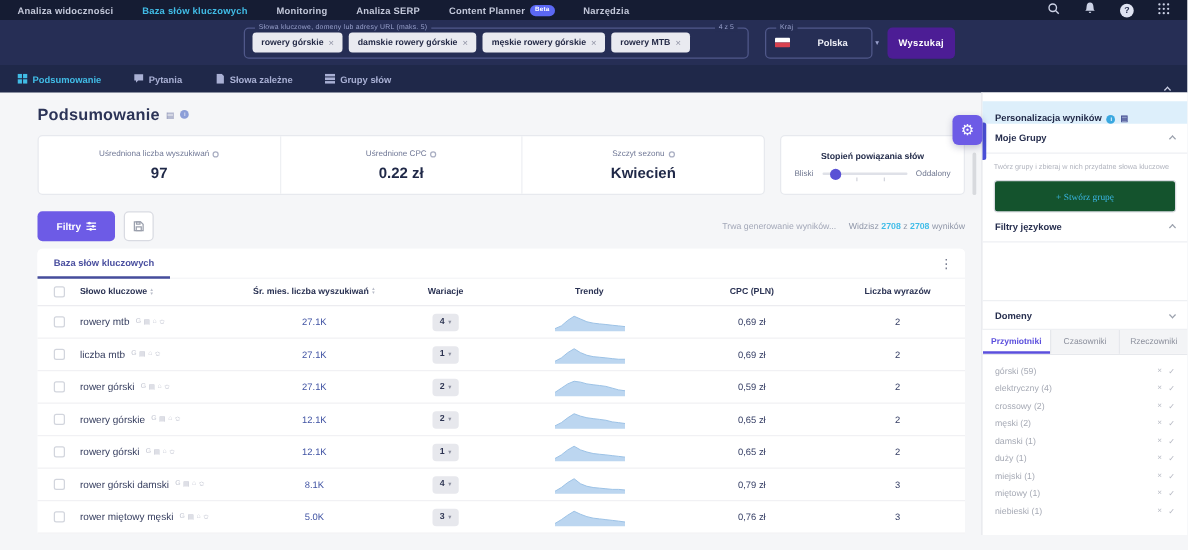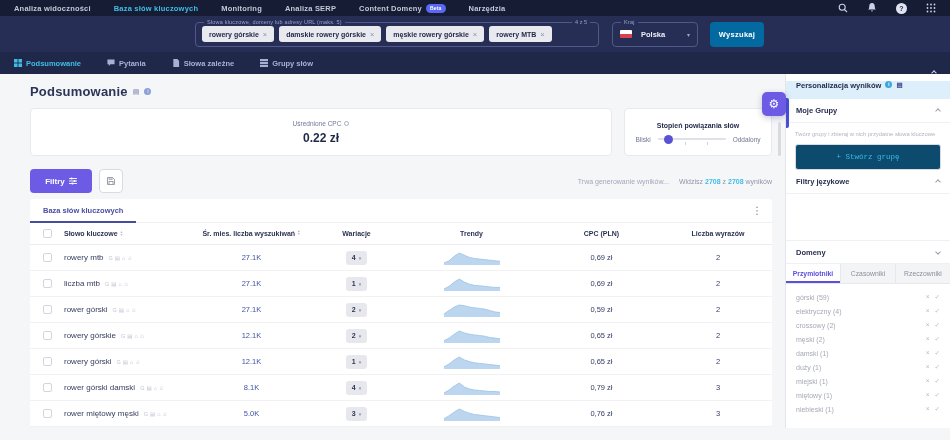--- a/index.html
+++ b/index.html
@@ -13,26 +13,26 @@
   .beta{background:#5b68f5;color:#fff;font-size:5px;padding:1.5px 4px;border-radius:5px;font-weight:bold}
   .nav-icons{display:flex;gap:19px;align-items:center}
   .help-ic{width:11px;height:11px;border-radius:50%;background:#dfe3f2;color:#232a4a;font-size:7px;font-weight:bold;display:flex;align-items:center;justify-content:center}
   
   .searchbar{height:36px;background:#262e55;display:flex;align-items:center;padding:0 14px}
   .kw-field{margin-left:181px;position:relative;border:1px solid #50588a;border-radius:4px;height:25px;display:flex;align-items:center;gap:5px;padding:0 6px;width:404px}
   .f-leg{position:absolute;top:-4px;left:8px;background:#262e55;color:#99a1cc;font-size:5.5px;padding:0 3px;letter-spacing:.2px;white-space:nowrap}
   .f-cnt{position:absolute;top:-4px;right:8px;background:#262e55;color:#99a1cc;font-size:5.5px;padding:0 3px}
   .tag{background:#e9eaf0;border-radius:3px;height:16px;display:inline-flex;align-items:center;padding:0 7px;gap:4px;font-size:7px;font-weight:bold;color:#252b47;white-space:nowrap;cursor:pointer}
   .tx{color:#8d90a2;font-size:7.5px;font-weight:normal}
-  .country{position:relative;border:1px solid #50588a;border-radius:4px;height:25px;width:86px;display:flex;align-items:center;gap:9px;padding:0 7px;margin-left:13px;cursor:pointer}
+  .country{position:relative;border:1px solid #50588a;border-radius:4px;height:25px;width:86px;display:flex;align-items:center;gap:22px;padding:0 7px;margin-left:13px;cursor:pointer}
   .flag{width:12px;height:8px;border-radius:1px;overflow:hidden;display:flex;flex-direction:column;flex:none}
   .flag i{flex:1;background:#fff}.flag em{flex:1;background:#d8414f}
   .country-val{font-size:7.5px;color:#eef0f8;font-weight:bold}
   .sel-crt{margin-left:auto;color:#9aa2cf;font-size:6px}
-  .search-btn{margin-left:12px;width:54px;height:25px;background:#0369a1;border:none;border-radius:4px;color:#fff;font-weight:bold;font-size:7.5px;font-family:inherit;letter-spacing:.3px;cursor:pointer}
+  .search-btn{margin-left:12px;width:54px;height:25px;background:#4c1d95;border:none;border-radius:4px;color:#fff;font-weight:bold;font-size:7.5px;font-family:inherit;letter-spacing:.3px;cursor:pointer}
   
   .tabbar{height:22px;background:#1f2849;display:flex;align-items:center;padding:0 14px;gap:26px;position:relative}
   .tab{display:flex;gap:4px;align-items:center;font-size:7.5px;font-weight:bold;color:#a9b0d4;cursor:pointer}
   .tab.active{color:#41bce6}
   .tab svg{width:8px;height:8px;flex:none}
   .chev{width:4px;height:4px;border-right:1.1px solid currentColor;border-bottom:1.1px solid currentColor;display:inline-block}
   .chev.down{transform:rotate(45deg)}.chev.up{transform:rotate(-135deg)}
   .collapse{position:absolute;right:14px;top:9px;color:#cfd3e8;cursor:pointer}
   
   .main{position:relative;height:354px;display:flex}
@@ -86,27 +86,27 @@
   .c-vol{font-size:7.5px;color:#4053a3}
   .badge{background:#e7e8ed;border-radius:3px;height:14px;display:inline-flex;align-items:center;gap:3px;padding:0 6px;cursor:pointer}
   .badge b{font-size:7px;color:#2d3452}
   .crt{font-size:5px;color:#8d90a0}
   .cpc,.wrd{font-size:7.5px;color:#333c63}
   .spark svg{display:block}
   .scroll-thumb{position:absolute;right:169px;top:48px;width:3px;height:34px;background:#d8dade;border-radius:2px;cursor:pointer}
   
   .sidebar{width:165px;flex:none;background:#fff;border-left:1px solid #e3e5ea;position:relative}
   .sb-accent{position:absolute;left:0;top:24px;width:3px;height:30px;background:#4a4fd6;border-radius:0 2px 2px 0}
-  .sb-head{margin-top:7px;height:18px;background:#ddeffb;display:flex;align-items:flex-start;gap:4px;padding:0 10px;font-size:7.5px;font-weight:bold;color:#1f2847}
+  .sb-head{margin-top:7px;height:18px;background:#ddeffb;display:flex;align-items:flex-end;gap:4px;padding:0 10px;font-size:7.5px;font-weight:bold;color:#1f2847}
   .sb-info{width:7px;height:7px;border-radius:50%;background:#3aa8e0;color:#fff;font-size:4.5px;display:flex;align-items:center;justify-content:center;font-weight:bold;flex:none}
   .sb-lay{font-size:6.5px;color:#3f478f}
   .sb-sect{height:24px;display:flex;align-items:center;justify-content:space-between;padding:0 10px;font-size:7.5px;font-weight:bold;color:#262e4e;border-bottom:1px solid #eef0f3;cursor:pointer}
   .sb-sect .chev{color:#9aa0ac}
   .sb-hint{padding:8px 9px 0;font-size:5.8px;color:#b1b4be;white-space:nowrap;overflow:hidden}
-  .create-btn{margin:7px 9px 0;height:26px;border:1px solid #d9dbe1;border-radius:3px;background:#0c4a6e;color:#3bb7e5;font-size:7.5px;display:flex;align-items:center;justify-content:center;font-family:Liberation Mono, monospace;width:calc(100% - 18px);cursor:pointer}
+  .create-btn{margin:7px 9px 0;height:26px;border:1px solid #d9dbe1;border-radius:3px;background:#14532d;color:#3bb7e5;font-size:7.5px;display:flex;align-items:center;justify-content:center;font-family:Liberation Serif, serif;width:calc(100% - 18px);cursor:pointer}
   .sect-domeny{margin-top:46px;border-top:1px solid #eef0f3}
   .ftabs{display:flex;height:20px;border-bottom:1px solid #e6e8ec}
   .ftab{flex:1;display:flex;align-items:center;justify-content:center;font-size:6.8px;color:#8b8f9c;background:#f3f4f6;border-left:1px solid #e6e8ec;cursor:pointer}
   .ftab:first-child{border-left:none}
   .ftab.active{background:#fff;color:#5b4fdd;font-weight:bold;box-shadow:inset 0 -2px 0 #5b4fdd}
   .adj-list{margin-top:6px}
   .adj{height:14px;display:flex;align-items:center;justify-content:space-between;padding:0 10px;cursor:pointer}
   .adj-l{font-size:7px;color:#a6aab5}
   .adj-ics{display:flex;gap:5px}
   .adj-ics i{font-size:6.5px;color:#b6b9c3;cursor:pointer}
@@ -124,21 +124,21 @@
       <a class="nav-item active">
           <span>Baza słów kluczowych</span>
         </a>
       <a class="nav-item">
           <span>Monitoring</span>
         </a>
       <a class="nav-item">
           <span>Analiza SERP</span>
         </a>
       <a class="nav-item">
-          <span>Content Domeny</span>
+          <span>Content Planner</span>
           <span class="beta">Beta</span>
         </a>
       <a class="nav-item">
           <span>Narzędzia</span>
         </a>
     </nav>
     <div class="nav-icons">
       <span><svg width="10" height="10" viewBox="0 0 10 10" fill="none" stroke="#ccd2e6" stroke-width="1.1">
             <circle cx="4.2" cy="4.2" r="3"></circle>
             <line x1="6.6" y1="6.6" x2="9" y2="9"></line>
@@ -234,24 +234,38 @@
       <div class="page-head">
         <span class="page-title">Podsumowanie</span>
         <span class="t-ic1">▤</span>
         <span class="t-ic2">i</span>
       </div>
 
       <div class="stats-row">
         <div class="stat-card">
           <div class="stat-cell">
             <span class="stat-label">
+                <span>Uśredniona liczba wyszukiwań</span>
+                <span class="info-dot"></span>
+              </span>
+            <span class="stat-value">97</span>
+          </div>
+          <div class="stat-cell">
+            <span class="stat-label">
                 <span>Uśrednione CPC</span>
                 <span class="info-dot"></span>
               </span>
             <span class="stat-value">0.22 zł</span>
+          </div>
+          <div class="stat-cell">
+            <span class="stat-label">
+                <span>Szczyt sezonu</span>
+                <span class="info-dot"></span>
+              </span>
+            <span class="stat-value">Kwiecień</span>
           </div>
         </div>
         <div class="rel-card">
           <span class="rel-title">Stopień powiązania słów</span>
           <div class="rel-slider">
             <span>Bliski</span>
             <span class="track">
                 <span class="knob"></span>
                 <i class="tick1"></i>
                 <i class="tick2"></i>

